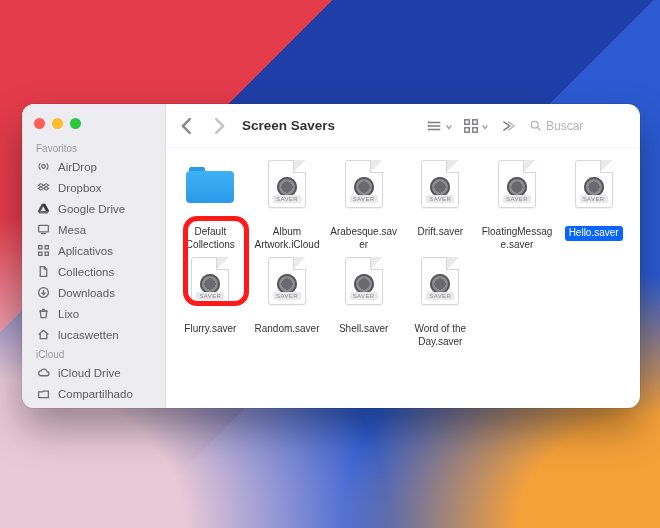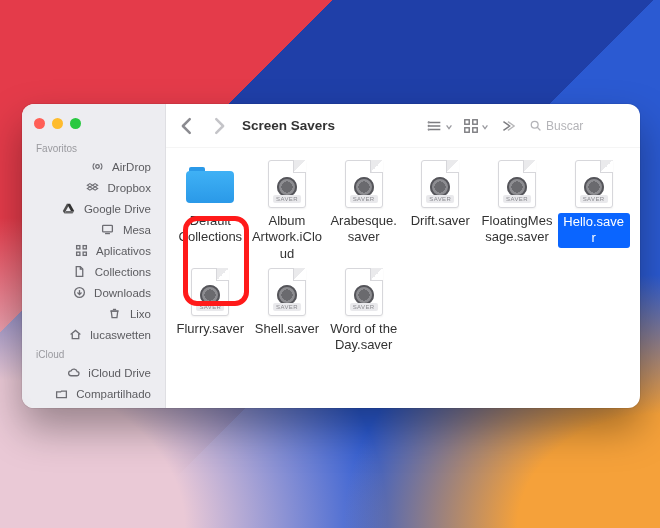--- a/index.html
+++ b/index.html
@@ -22,21 +22,21 @@
     border-right: 1px solid rgba(0,0,0,.06);
     padding: 8px 0 8px 0; font-size: 11.5px; color: #555;
     overflow: hidden;
   }
   .traffic { display: flex; gap: 7px; padding: 6px 10px 10px 12px; }
   .tl { width: 11px; height: 11px; border-radius: 50%; }
   .close { background:#ff5f57; } .min{background:#febc2e;} .max{background:#28c840;}
   .section-title { padding: 4px 14px 2px; font-size: 10px; color: #9a9a9f; }
   .side-item {
     display: flex; align-items: center; gap: 8px; padding: 3.5px 14px;
-    color: #5c5c60; cursor: default; justify-content: flex-end;
+    color: #5c5c60; cursor: default;
   }
   .side-item .ic { width: 14px; height: 14px; display: inline-flex; align-items:center; justify-content:center; color:#6d6d73; }
   .side-item .ic svg { width: 13px; height: 13px; stroke: currentColor; fill: none; stroke-width: 1.6; }
   .side-item .ic.fill svg { fill: currentColor; stroke: none; }
   .side-item .label { font-size: 11.5px; }
   .side-item.gdrive .ic { color:#333; }
   
   .main { flex: 1; display:flex; flex-direction:column;justify-content:flex-end; }
   .toolbar {
     height: 44px; display:flex; align-items:center; gap: 10px; padding: 0 12px 0 10px;
@@ -54,21 +54,21 @@
     border-radius:6px; padding:2px 2px; min-width:100px;
   }
   .search input {
     border:none; outline:none; font-size:12px; background:transparent; width:80px; color:#333;
   }
   .search input::placeholder { color:#b4b4b8; }
   .content { flex:1; overflow:auto; padding: 10px 8px 4px 6px; }
   .icon-grid { display:grid; grid-template-columns: repeat(6, 1fr); gap: 4px 0; }
   .cell { display:flex; flex-direction:column; align-items:center; width:74px; margin: 0 auto; }
   .cell .thumb { width:48px; height:52px; display:flex; align-items:center; justify-content:center; position:relative;}
-  .cell .name { font-size:13px; text-align:center; color:#333; line-height:1.25; margin-top:3px; max-width:72px; word-break:break-word;}
+  .cell .name { font-size:10px; text-align:center; color:#333; line-height:1.25; margin-top:16px; max-width:72px; word-break:break-word;}
   .cell.selected .name { background:#0a65ff; color:#fff; border-radius:3px; padding:1px 4px; }
   
   .folder { position:relative; width:48px; height:38px;}
   .folder::before {
     content:""; position:absolute; left:3px; top:2px; width:16px; height:6px; background:#2a99e8; border-radius:2px 2px 0 0;
   }
   .folder::after {
     content:""; position:absolute; left:0; top:6px; width:48px; height:32px; background:linear-gradient(#3fb1f5,#2a99e8); border-radius:4px;
   }
   
@@ -331,20 +331,29 @@
             </div>
             <div class="name">Flurry.saver</div>
           </div>
           <div class="cell">
             <div class="thumb">
               <div class="filedoc">
                 <div class="gear"></div>
                 <div class="tag">SAVER</div>
               </div>
             </div>
+            <div class="name">Random.saver</div>
+          </div>
+          <div class="cell">
+            <div class="thumb">
+              <div class="filedoc">
+                <div class="gear"></div>
+                <div class="tag">SAVER</div>
+              </div>
+            </div>
             <div class="name">Shell.saver</div>
           </div>
           <div class="cell">
             <div class="thumb">
               <div class="filedoc">
                 <div class="gear"></div>
                 <div class="tag">SAVER</div>
               </div>
             </div>
             <div class="name">Word of the Day.saver</div>

